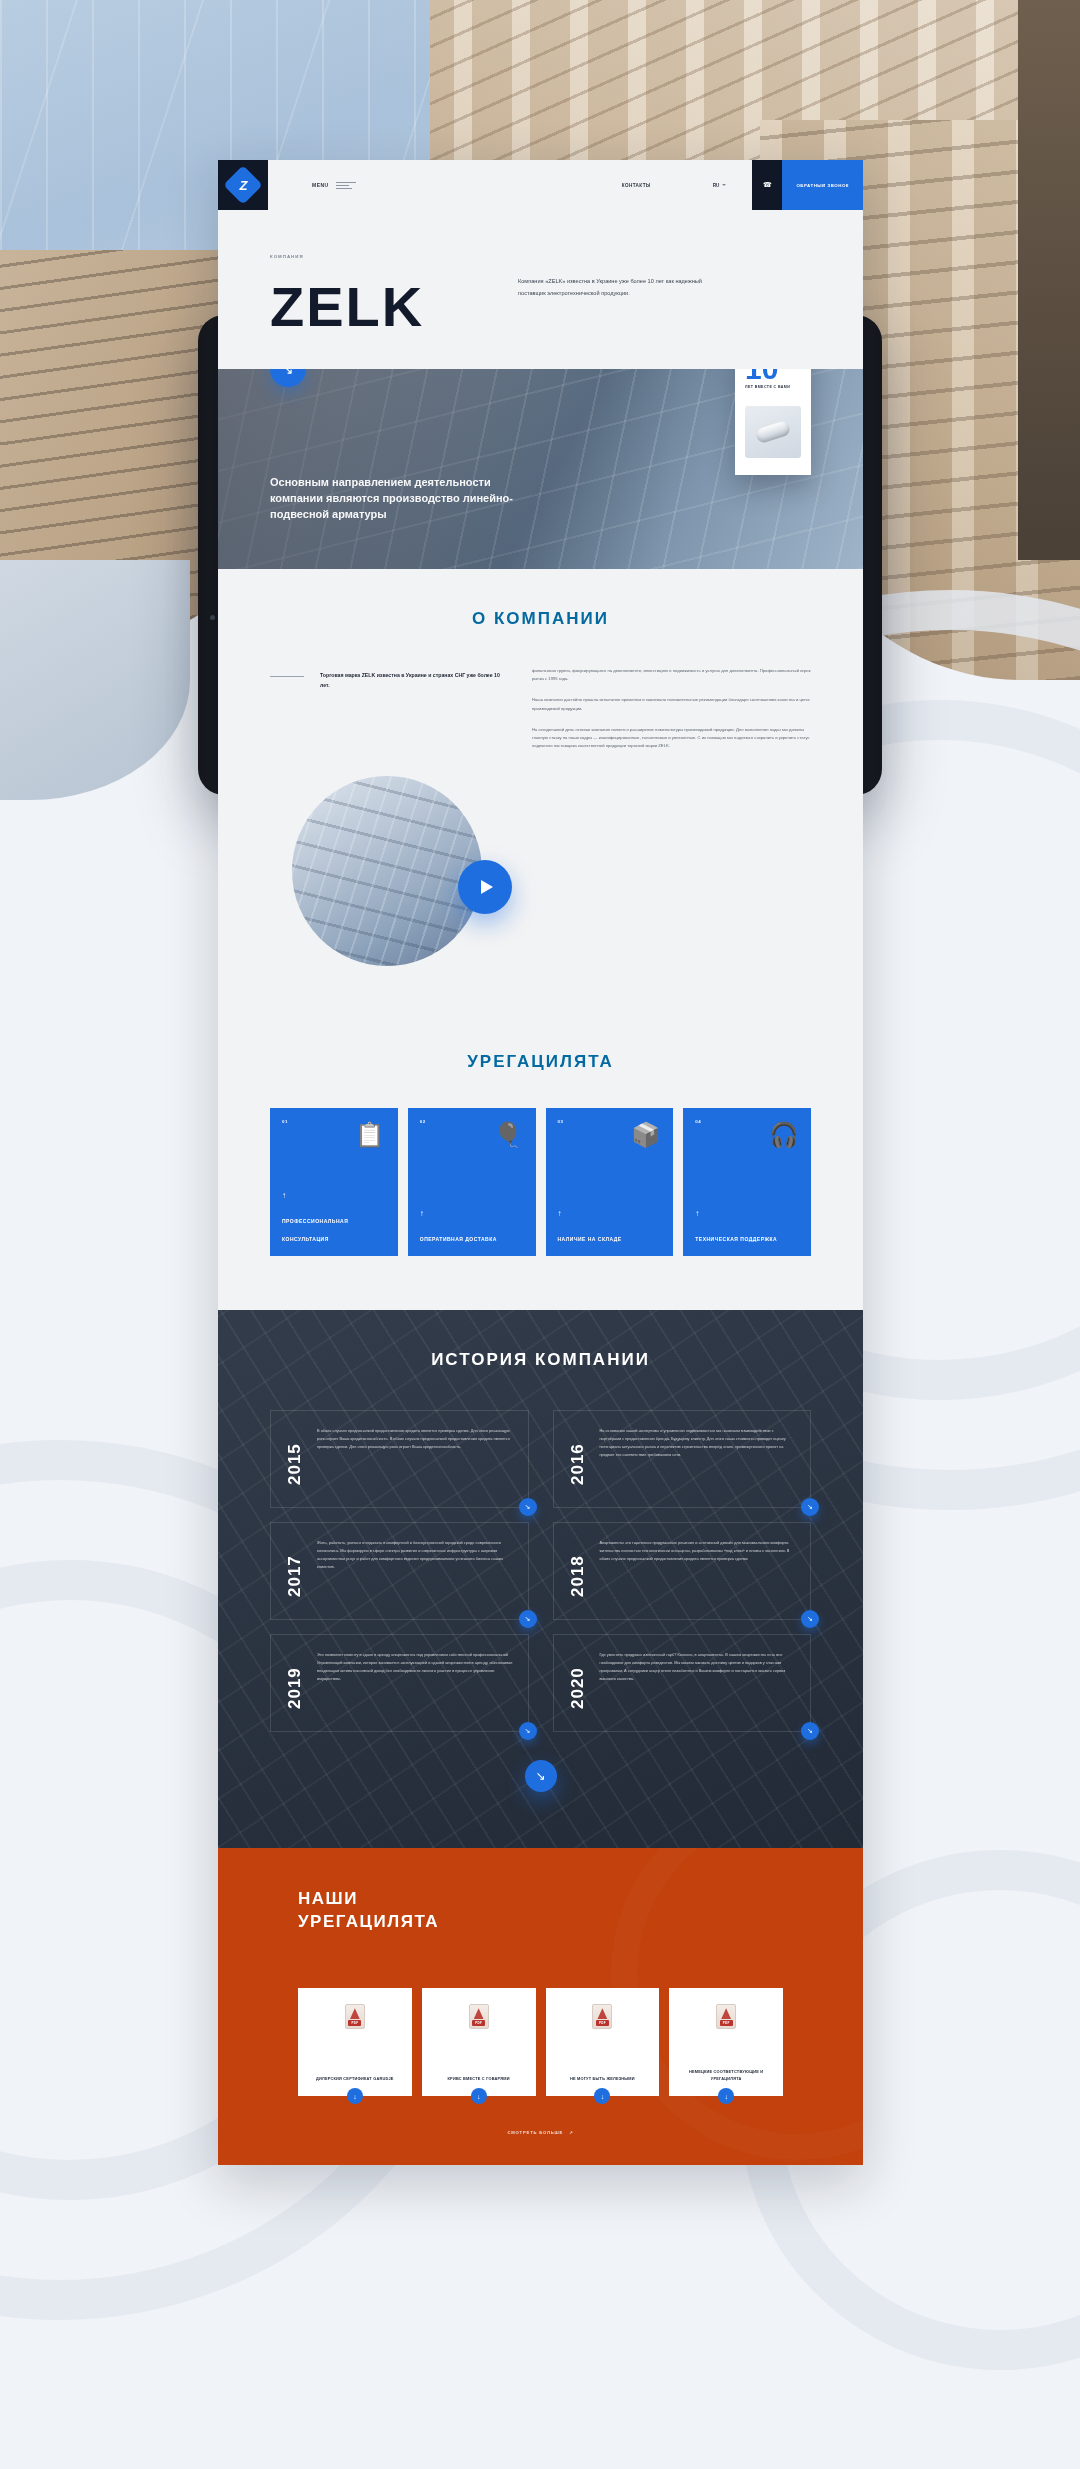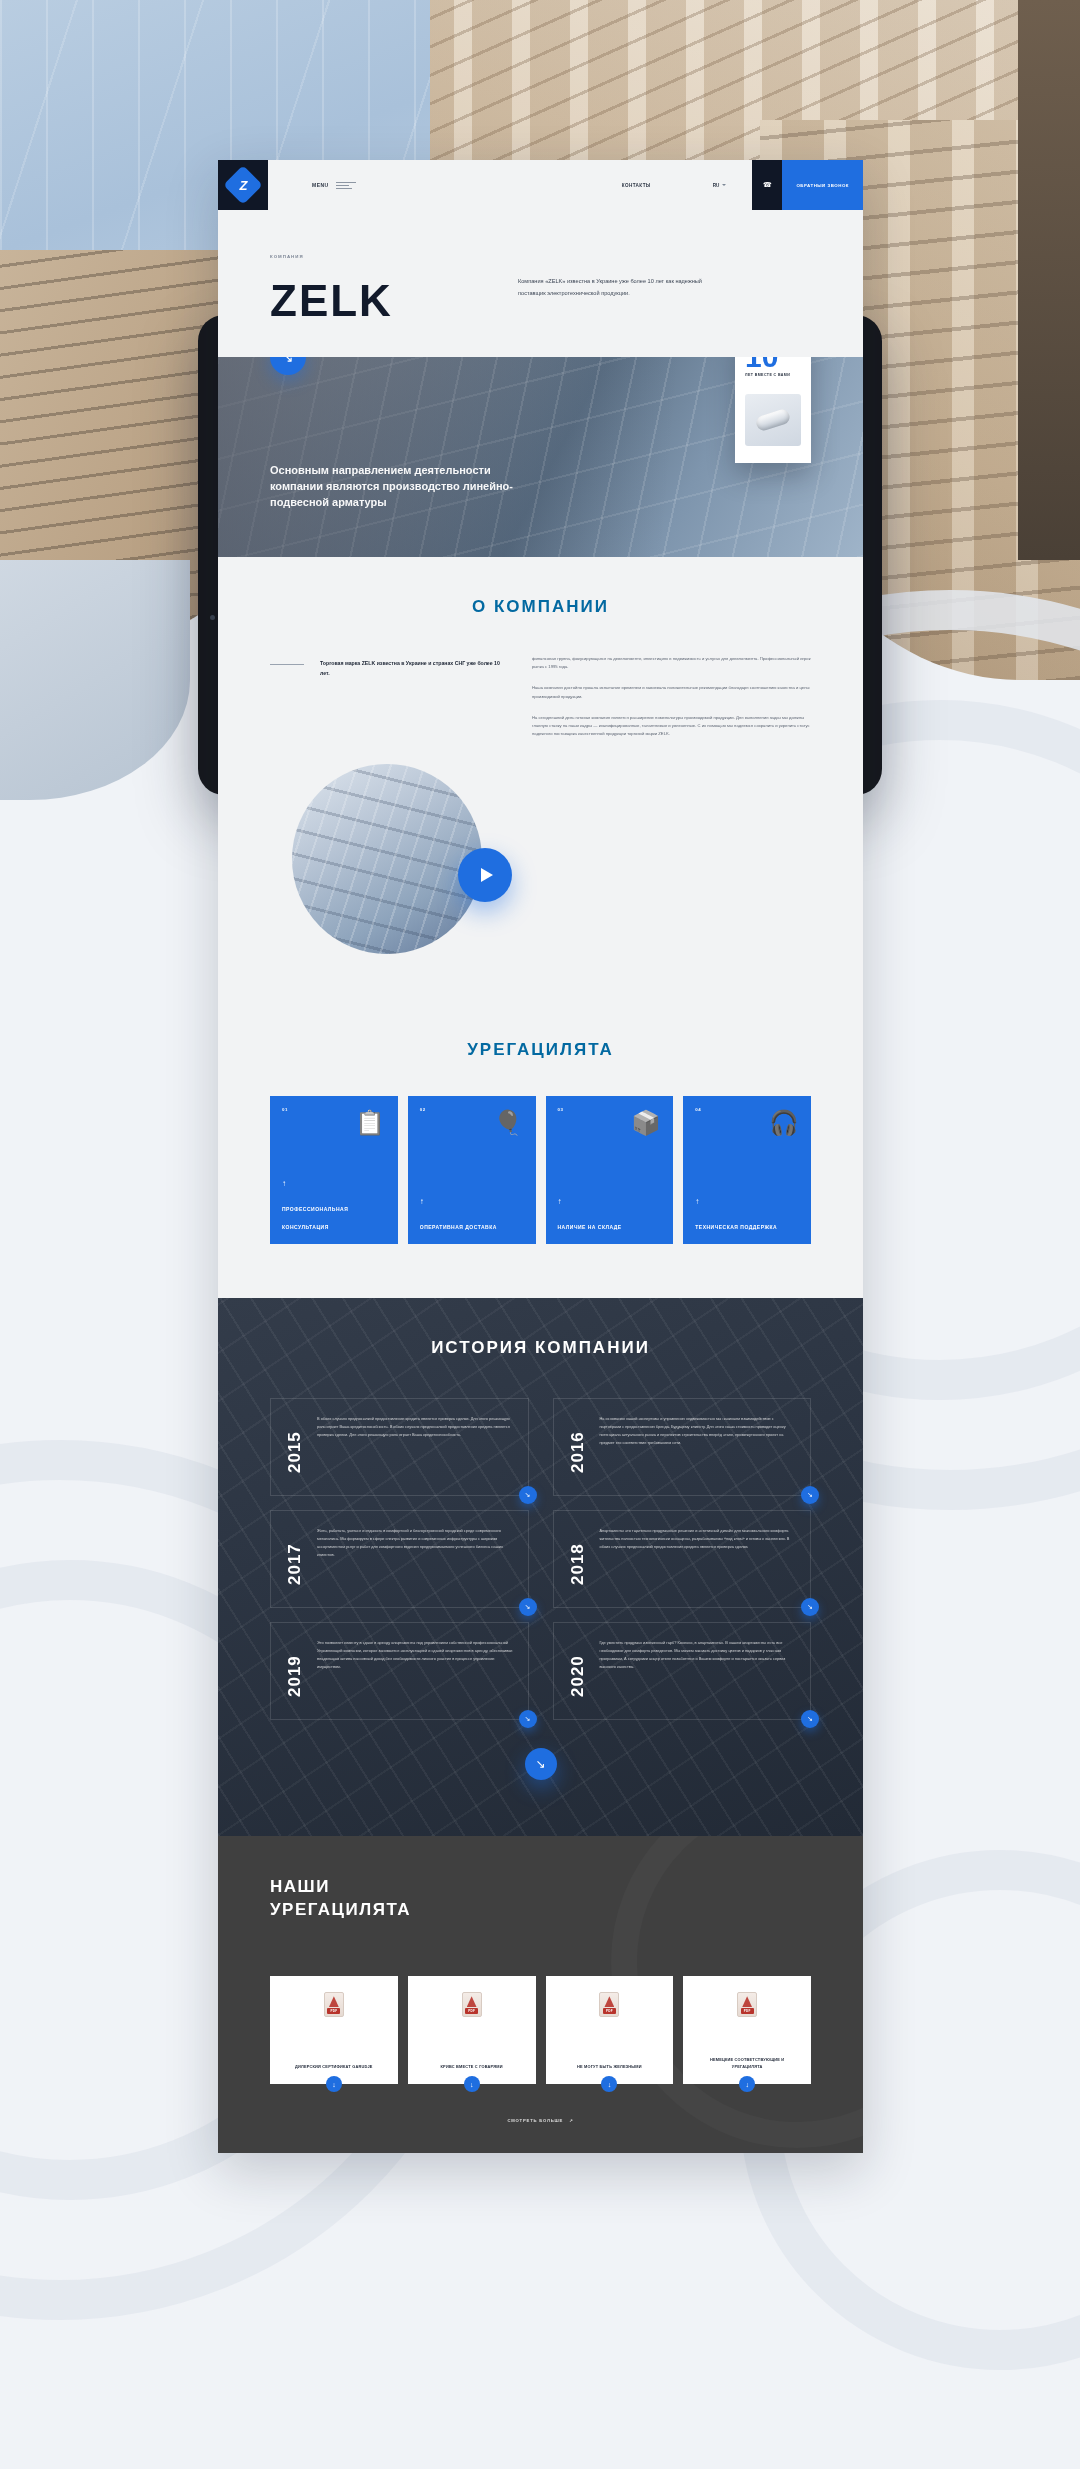--- a/index.html
+++ b/index.html
@@ -213,21 +213,21 @@
     padding: 44px 0 34px 0;
     display: flex;
     position: relative;
   }
   .hero-left { width: 300px; padding-left: 52px; }
   .eyebrow {
     font-size: 4.4px; font-weight: 700; color: #7b8494;
     letter-spacing: 1px; margin-bottom: 8px;
   }
   .hero-title {
-    font-size: 44px; font-weight: 800; color: #121a2b;
+    font-size: 56px; font-weight: 800; color: #121a2b;
     letter-spacing: 2px; line-height: 1; margin-top: 20px;
   }
   .hero-right {
     flex: 1; padding-right: 50px; padding-top: 22px;
   }
   .hero-desc {
     font-size: 5.6px; line-height: 2.1; color: #3e4756; max-width: 190px;
   }
 
   
@@ -414,22 +414,22 @@
     width: 32px; height: 32px; border-radius: 50%;
     background: #1f6ee0;
     display: flex; align-items: center; justify-content: center;
     color: #fff; font-size: 12px;
     box-shadow: 0 8px 20px rgba(31,110,224,.45);
     position: relative; z-index: 2;
   }
 
   
   .certs {
-    background: #404040;
-    padding: 40px 52px 30px;
+    background: #c2410c;
+    padding: 40px 80px 30px;
     position: relative;
     overflow: hidden;
   }
   .certs::before {
     content: "";
     position: absolute; right: -120px; top: -60px;
     width: 320px; height: 320px; border-radius: 50%;
     border: 26px solid rgba(255,255,255,.028);
   }
   .certs-title {

